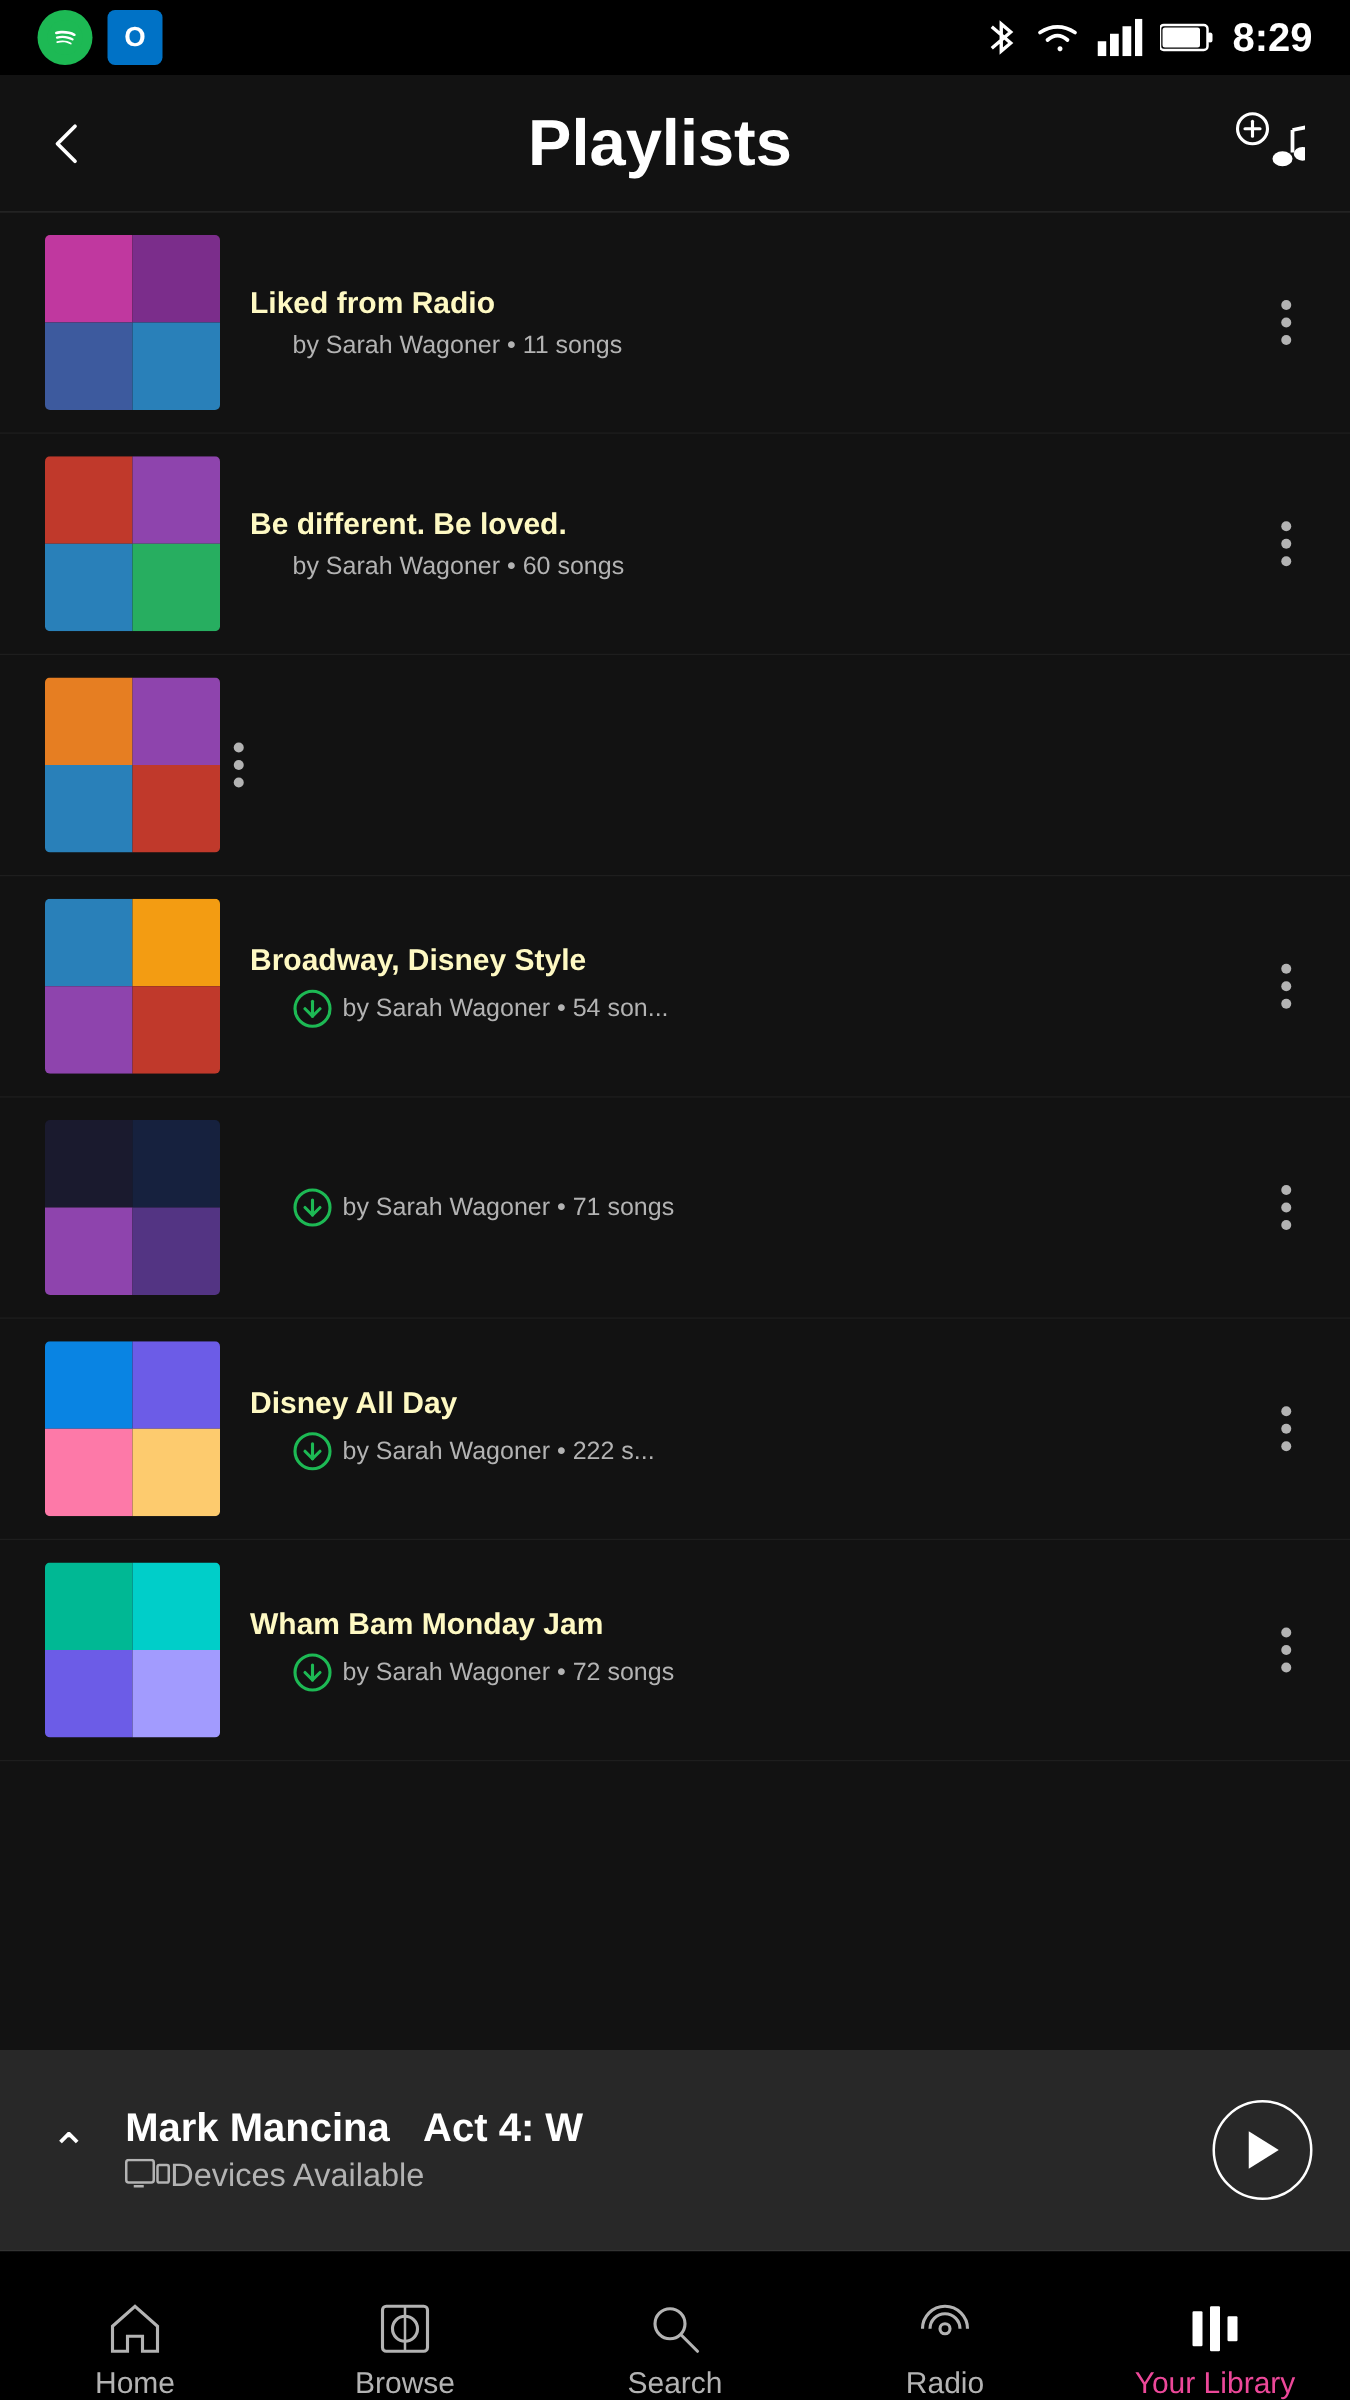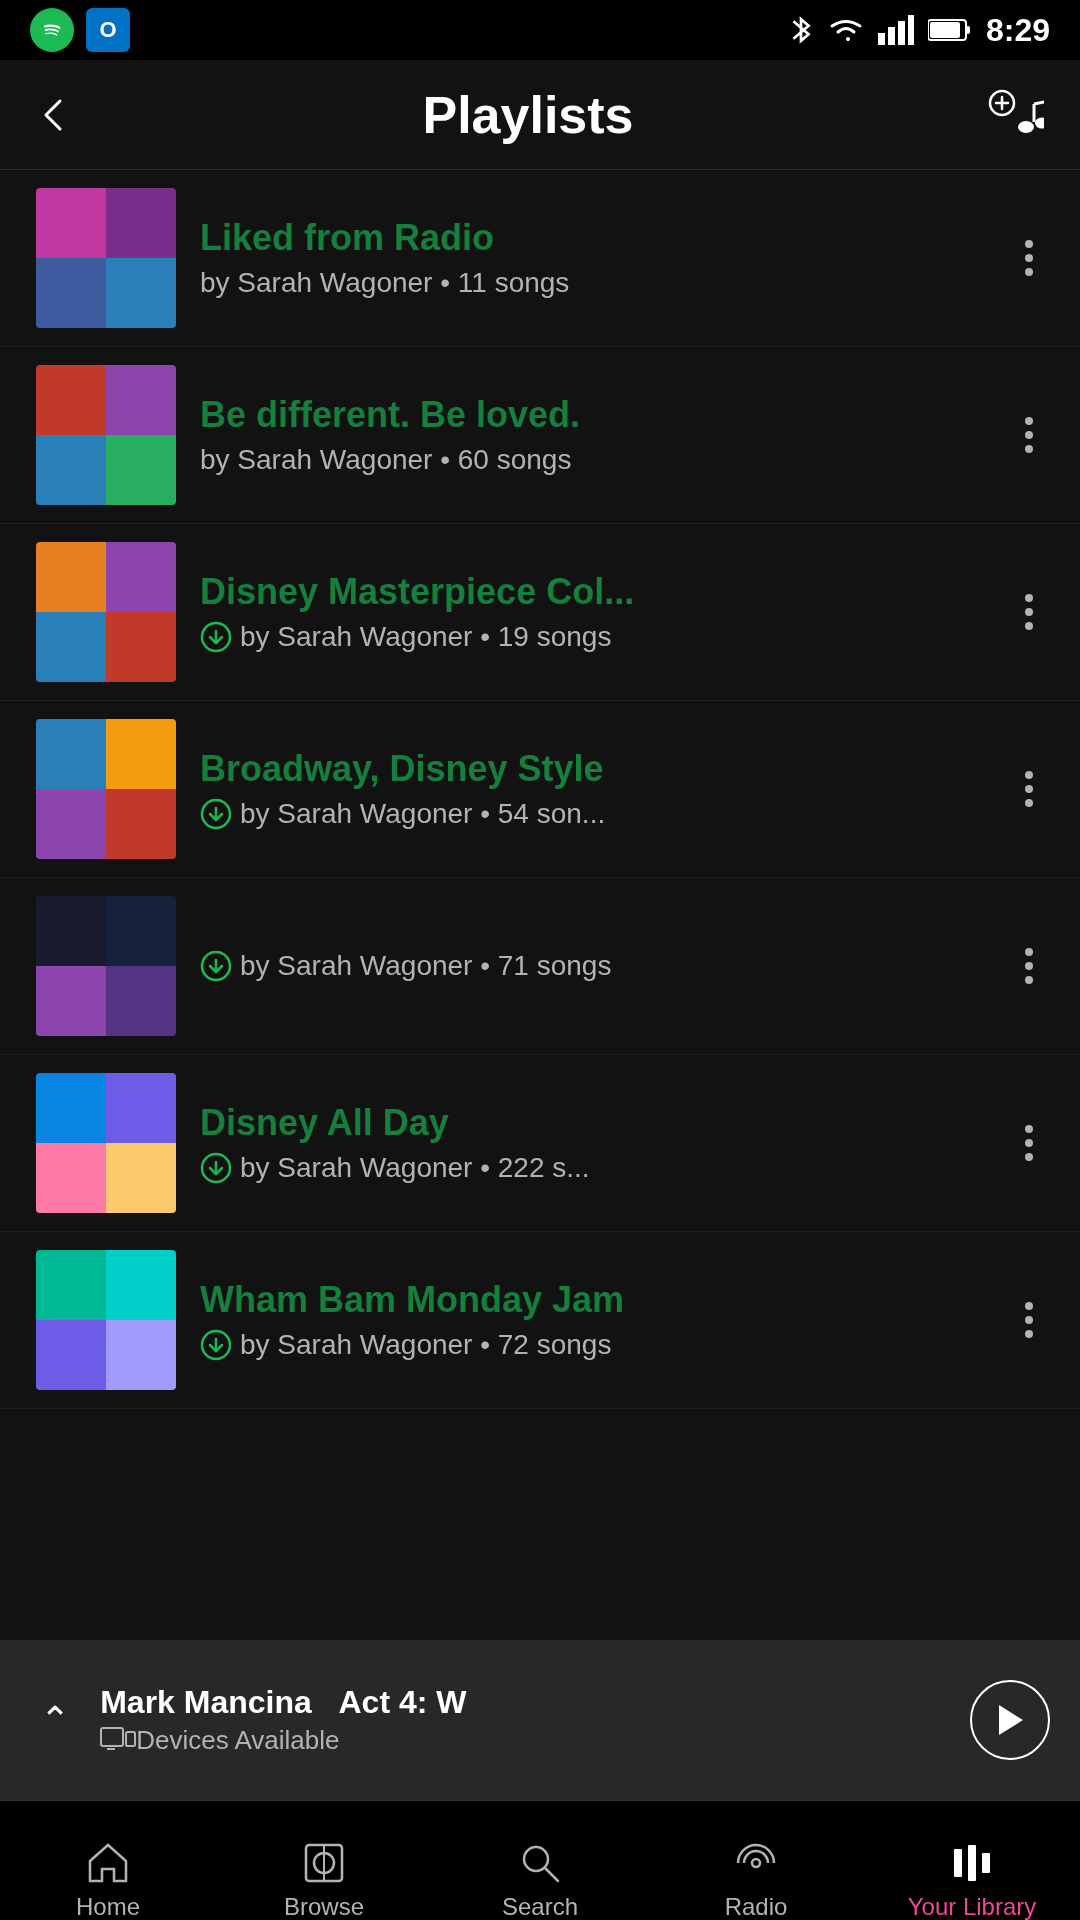--- a/index.html
+++ b/index.html
@@ -112,37 +112,38 @@
       width: 100%;
       height: 100%;
     }
 
     .playlist-info {
       flex: 1;
       padding: 0 24px;
       min-width: 0;
     }
     .playlist-name {
-      font-size: 36px;
+      font-size: 24px;
       font-weight: 600;
-      color: #15803d;
+      color: #fef9c3;
       white-space: nowrap;
       overflow: hidden;
       text-overflow: ellipsis;
       margin-bottom: 8px;
     }
     .playlist-meta {
-      font-size: 28px;
+      font-size: 20px;
       color: #b3b3b3;
       display: flex;
       align-items: center;
       gap: 8px;
       white-space: nowrap;
       overflow: hidden;
       text-overflow: ellipsis;
+      margin-left: 34px;
     }
     .download-icon {
       color: #1DB954;
       font-size: 32px;
       flex-shrink: 0;
     }
 
     .playlist-more {
       color: #b3b3b3;
       font-size: 40px;
@@ -345,33 +346,20 @@
       <circle cx="5" cy="36" r="4" fill="#b3b3b3"></circle>
     </svg>
       </button>
     </div>
     <div class="playlist-item">
       <div class="artwork-grid">
         <div class="artwork-cell-color" style="background: rgb(230, 126, 34);"></div>
         <div class="artwork-cell-color" style="background: rgb(142, 68, 173);"></div>
         <div class="artwork-cell-color" style="background: rgb(41, 128, 185);"></div>
         <div class="artwork-cell-color" style="background: rgb(192, 57, 43);"></div>
-      </div>
-      <div class="playlist-info">
-        <div class="playlist-name">Disney Masterpiece Col...</div>
-        <div class="playlist-meta">
-          <span class="download-icon">
-            <svg width="32" height="32" viewBox="0 0 32 32" fill="none">
-        <circle cx="16" cy="16" r="14" stroke="#1DB954" stroke-width="2.5"></circle>
-        <polyline points="10,16 16,22 22,16" fill="none" stroke="#1DB954" stroke-width="2.5" stroke-linecap="round" stroke-linejoin="round"></polyline>
-        <line x1="16" y1="10" x2="16" y2="22" stroke="#1DB954" stroke-width="2.5" stroke-linecap="round"></line>
-      </svg>
-          </span>
-          <span>by Sarah Wagoner • 19 songs</span>
-        </div>
       </div>
       <button class="playlist-more">
         <svg width="10" height="44" viewBox="0 0 10 44" fill="white">
       <circle cx="5" cy="8" r="4" fill="#b3b3b3"></circle>
       <circle cx="5" cy="22" r="4" fill="#b3b3b3"></circle>
       <circle cx="5" cy="36" r="4" fill="#b3b3b3"></circle>
     </svg>
       </button>
     </div>
     <div class="playlist-item">

